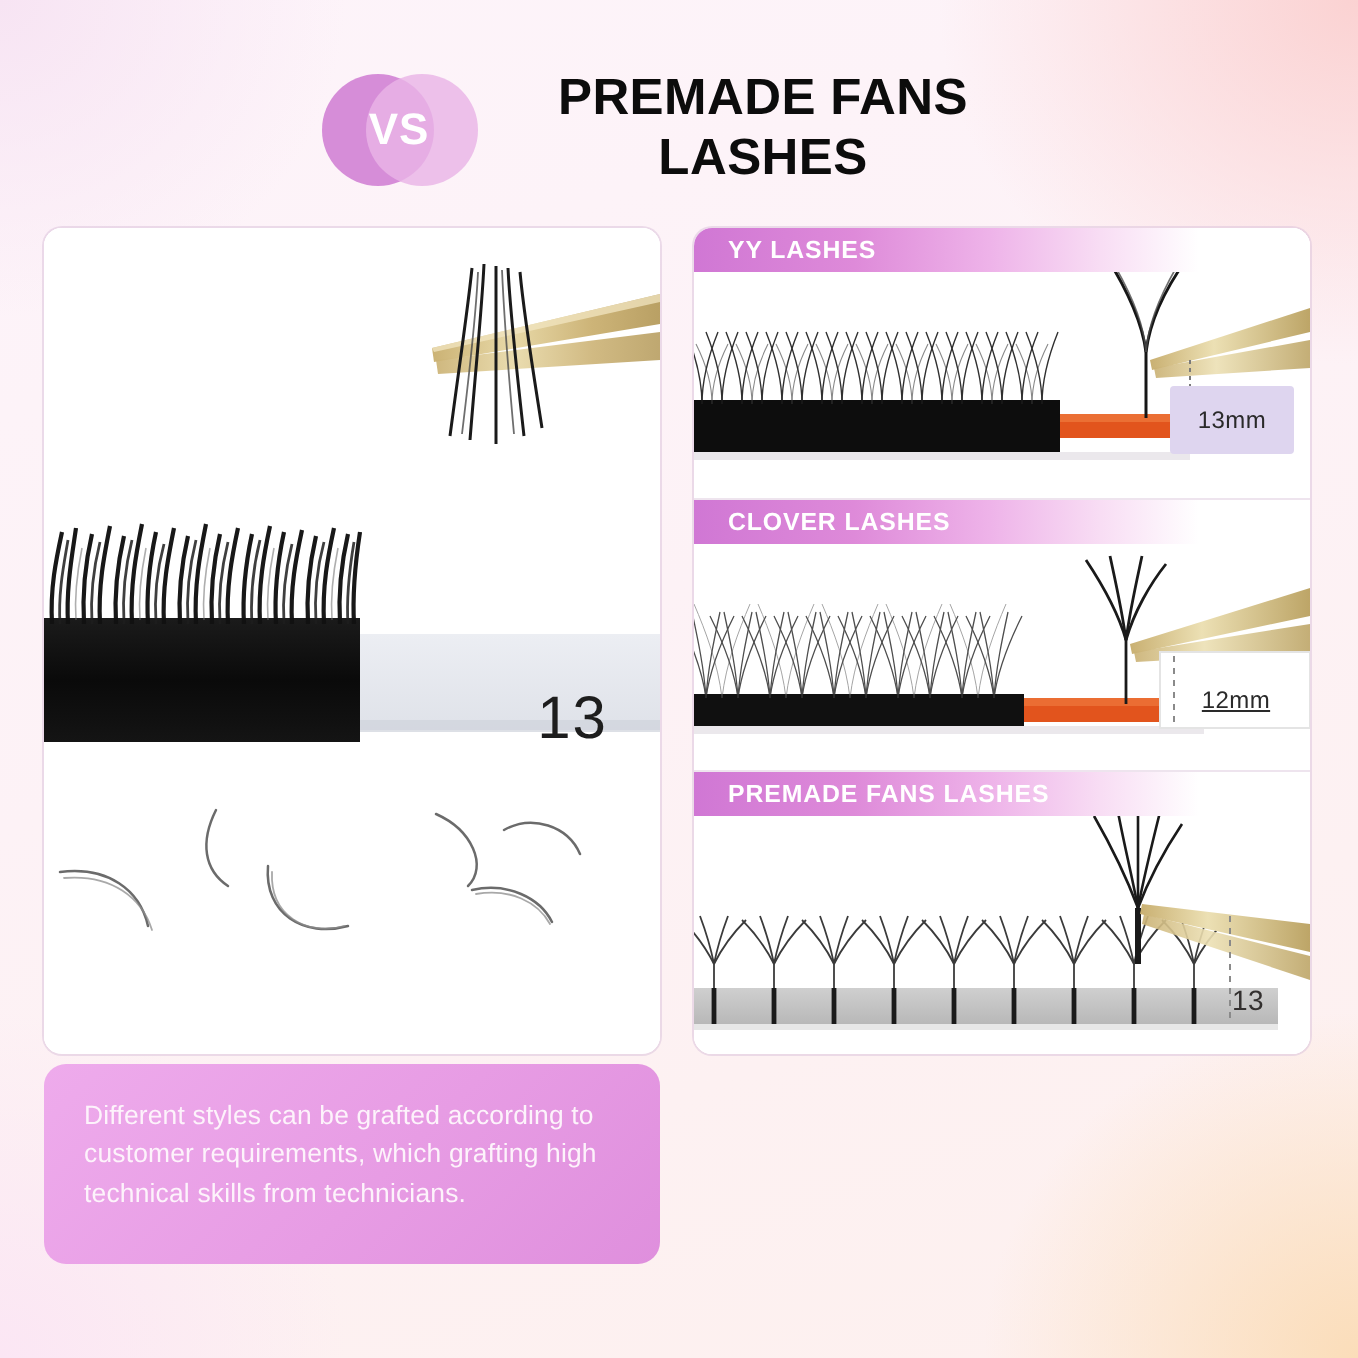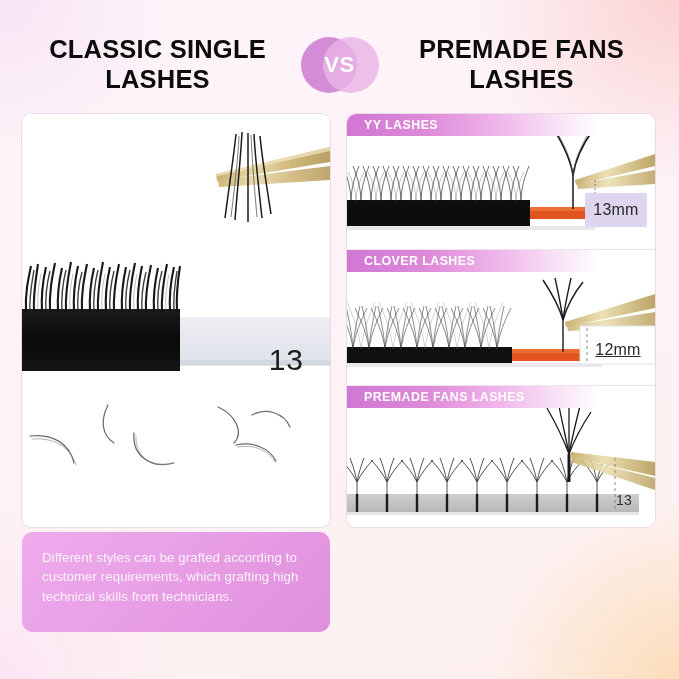--- a/index.html
+++ b/index.html
@@ -154,21 +154,21 @@
   .banner-text {
     color: #ffffff;
     font-size: 12.4px;
     font-weight: bold;
     letter-spacing: .45px;
   }
 
   
   .chip {
     position: absolute;
-    font-size: 16px;
+    font-size: 12px;
     color: #2a2a2a;
     display: flex;
     align-items: center;
     justify-content: center;
     z-index: 6;
     letter-spacing: .2px;
   }
   .chip.lav {
     background: #ded5ef;
     width: 62px; height: 34px;
@@ -192,21 +192,20 @@
   }
 
   svg { display: block; }
 </style>
 </head>
 <body>
 
 <div id="page">
 
   <div class="header">
-    <div class="head-title left">CLASSIC SINGLE LASHES</div>
 
     <div class="vs-badge">
       <span class="vs-circle a"></span>
       <span class="vs-circle b"></span>
       <span class="vs-text">VS</span>
     </div>
 
     <div class="head-title right">PREMADE FANS LASHES</div>
   </div>
 

